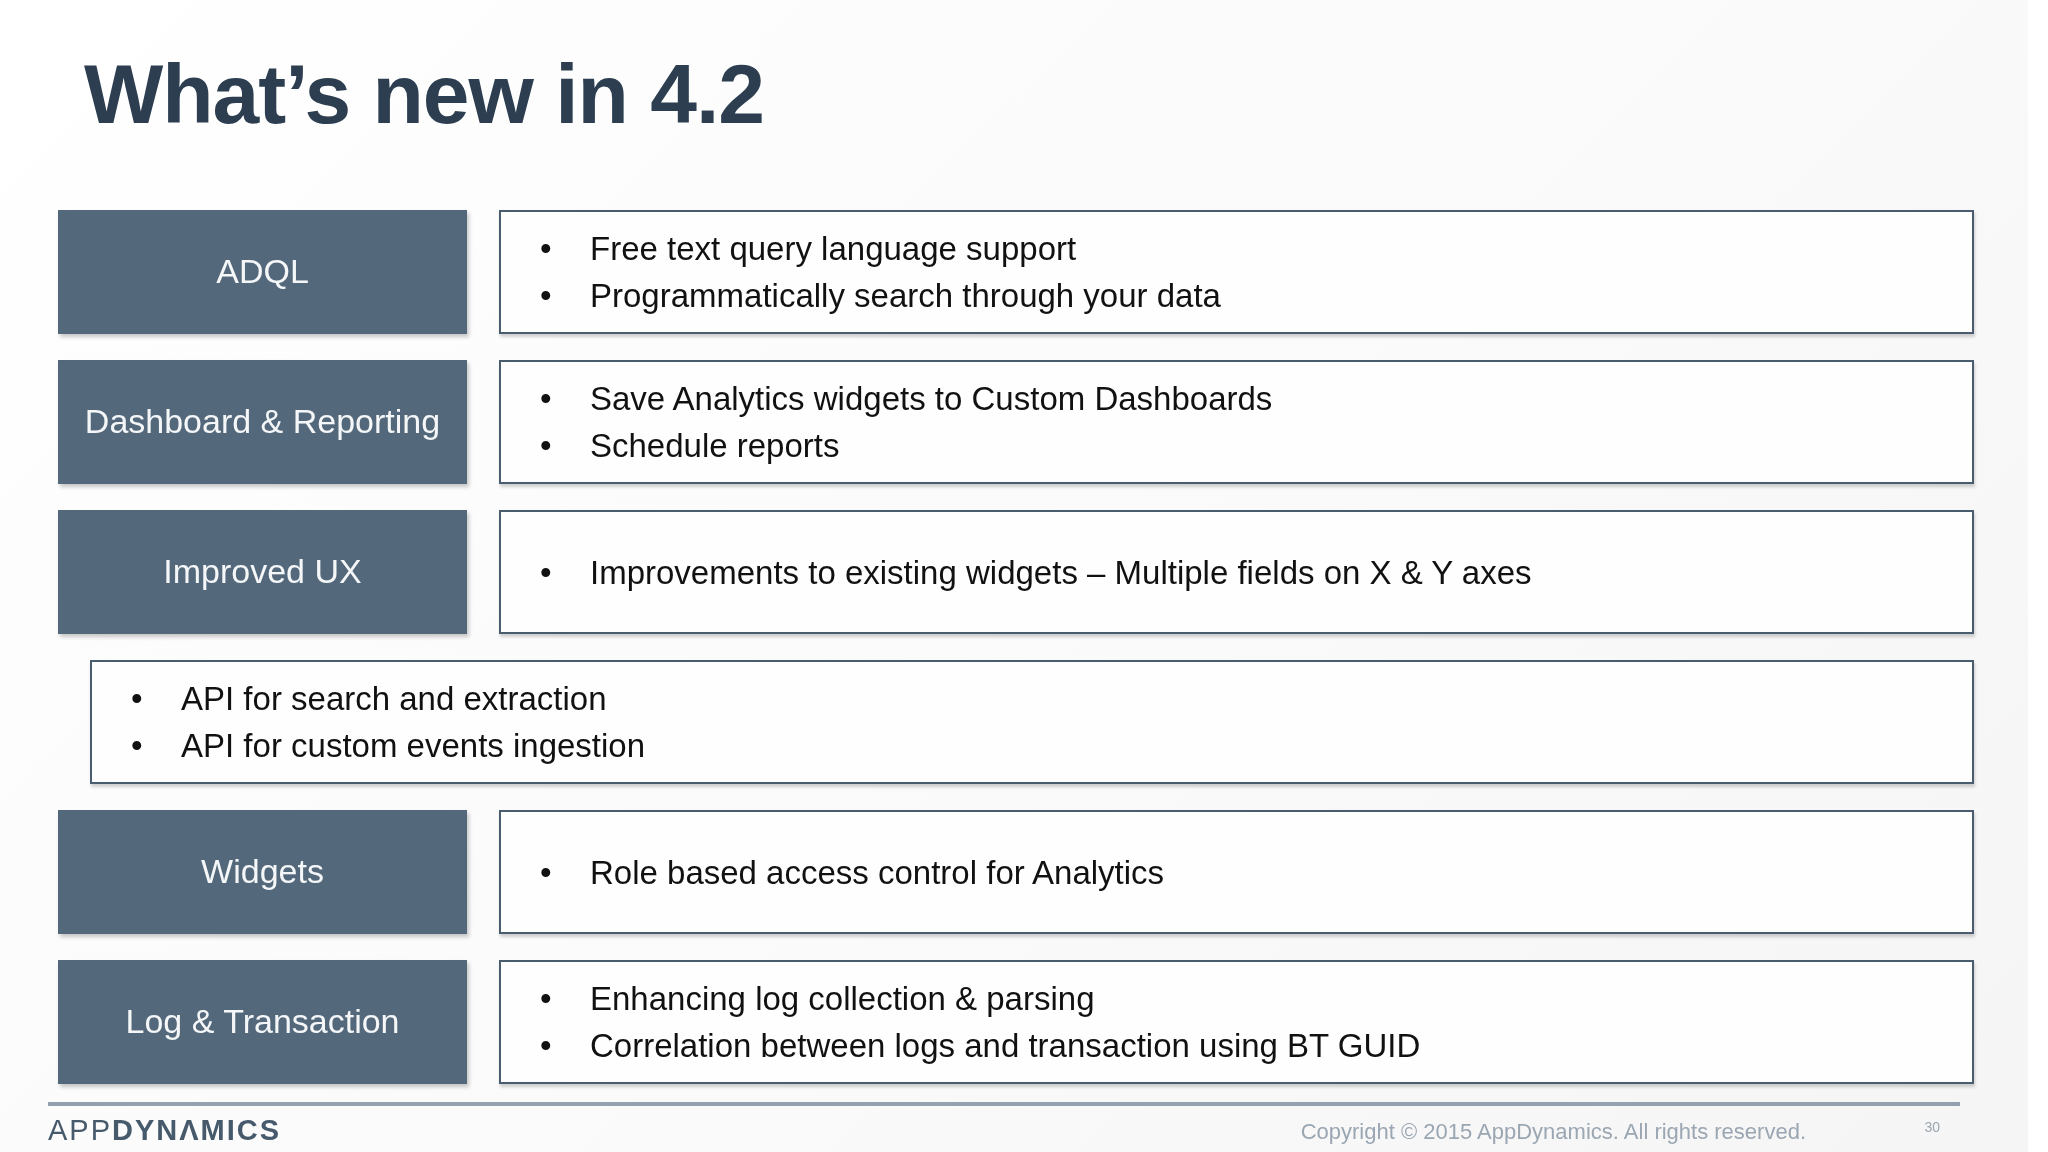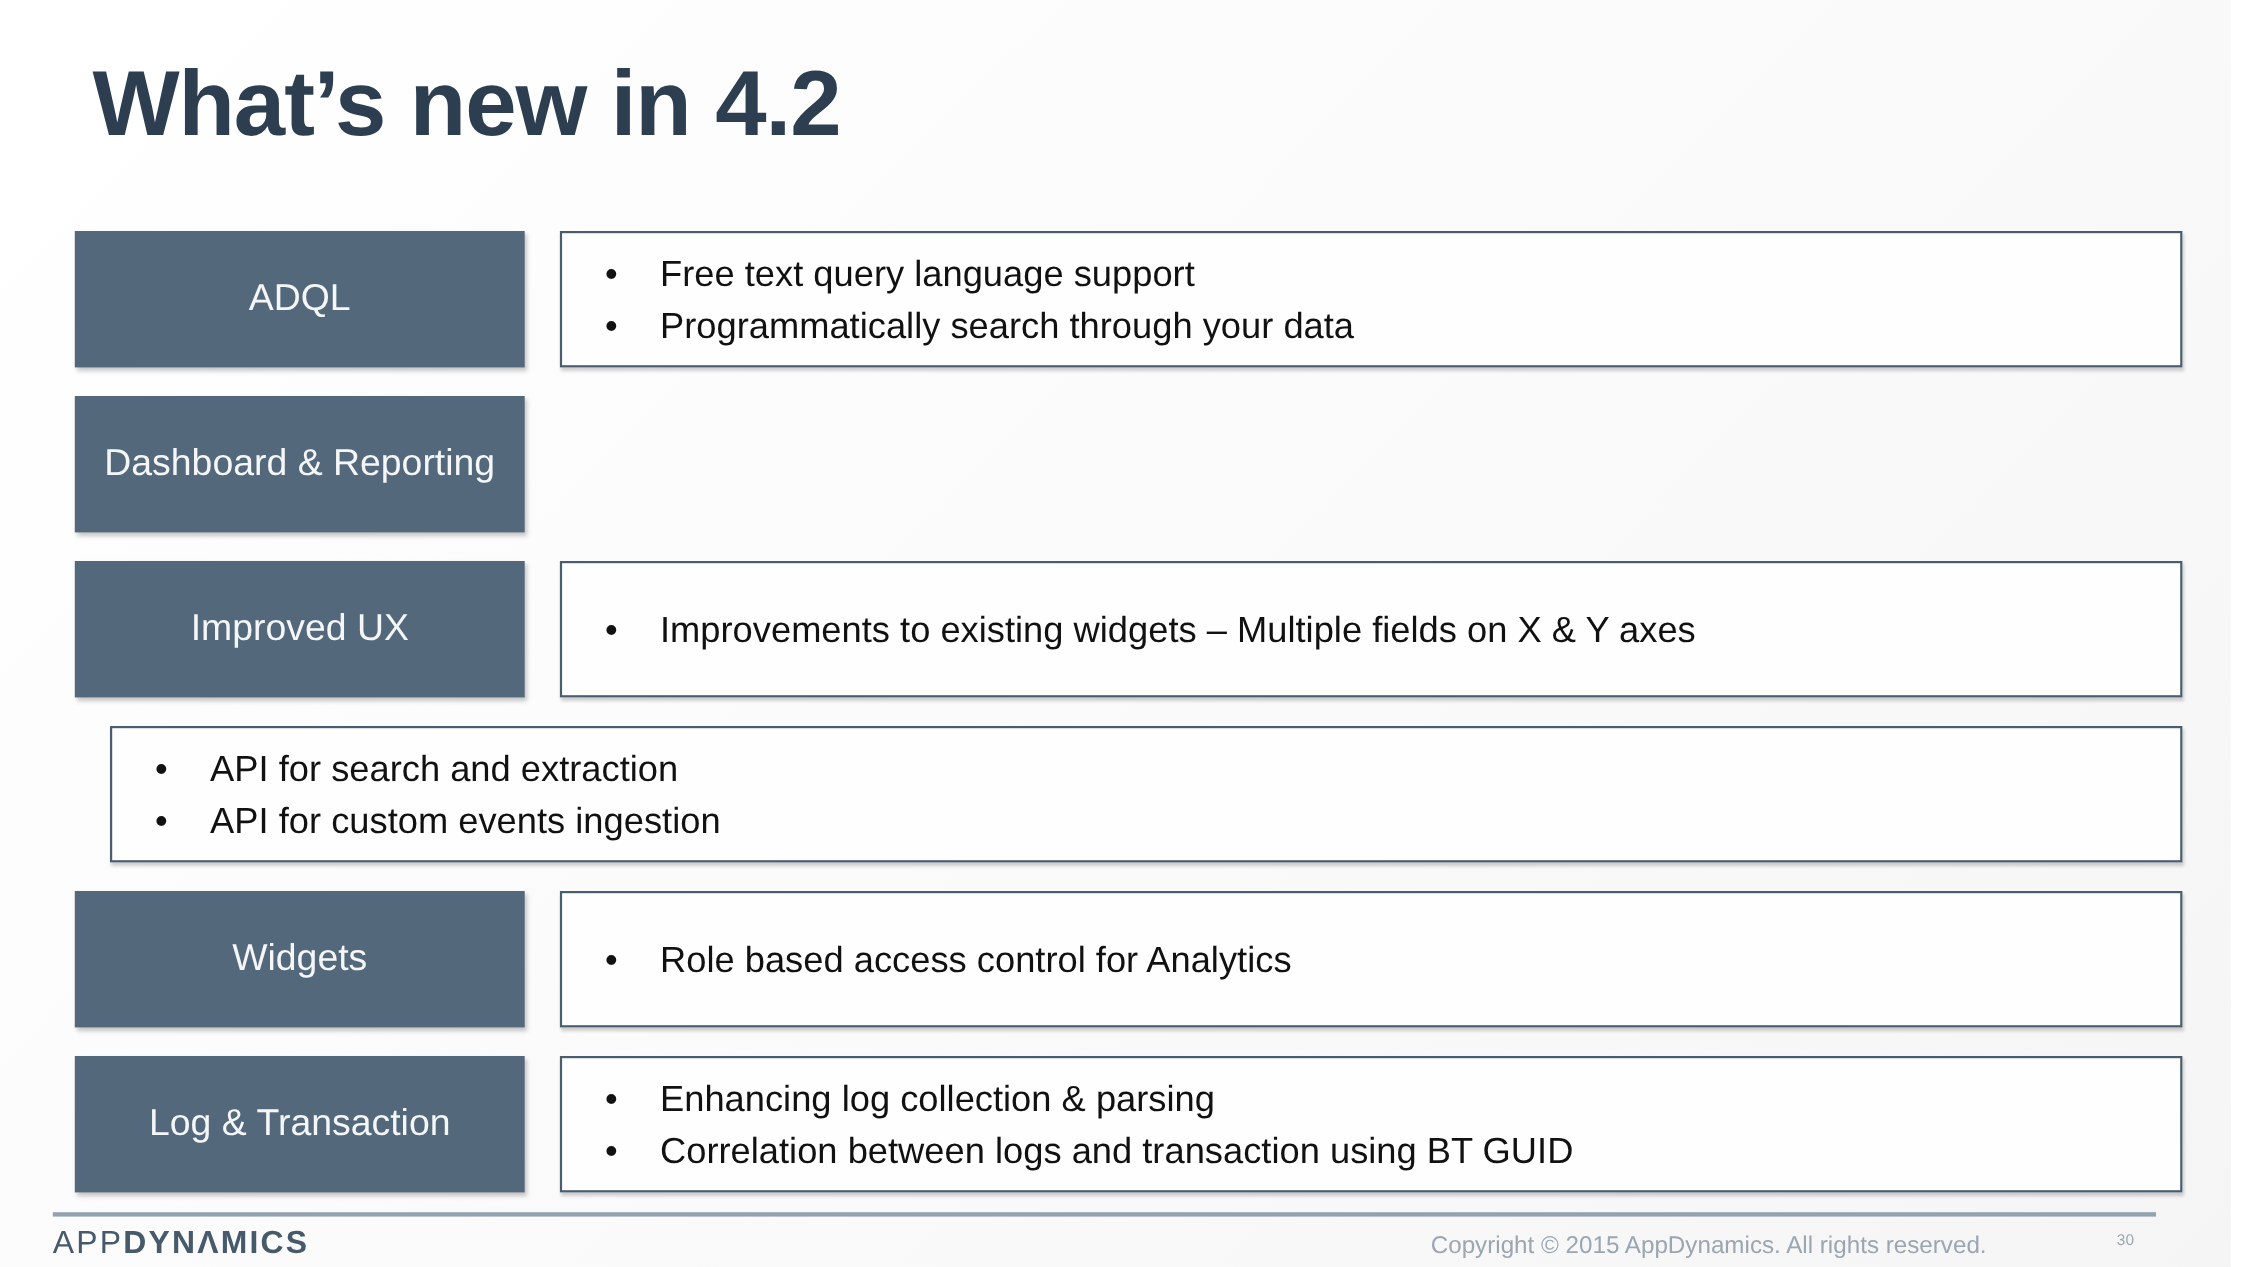--- a/index.html
+++ b/index.html
@@ -22,21 +22,21 @@
     top: 48px;
     font-size: 84px;
     font-weight: bold;
     letter-spacing: -1px;
     color: var(--title, #2c3e50);
     line-height: 1.1;
     white-space: nowrap;
   }
   .rows {
     position: absolute;
-    left: 68px;
+    left: 58px;
     top: 210px;
     width: 1916px;
   }
   .row {
     display: flex;
     align-items: stretch;
     height: 124px;
     margin-bottom: 26px;
   }
   .label-box {
@@ -135,20 +135,26 @@
         <ul>
           <li>Free text query language support</li>
           <li>Programmatically search through your data</li>
         </ul>
       </div>
     </div>
 
     <div class="row">
       <div class="label-box">Dashboard &amp; Reporting</div>
       <div class="gap"></div>
+      <div class="content-box">
+        <ul>
+          <li>Save Analytics widgets to Custom Dashboards</li>
+          <li>Schedule reports</li>
+        </ul>
+      </div>
     </div>
 
     <div class="row">
       <div class="label-box">Improved UX</div>
       <div class="gap"></div>
       <div class="content-box">
         <ul>
           <li>Improvements to existing widgets – Multiple fields on X &amp; Y axes</li>
         </ul>
       </div>

